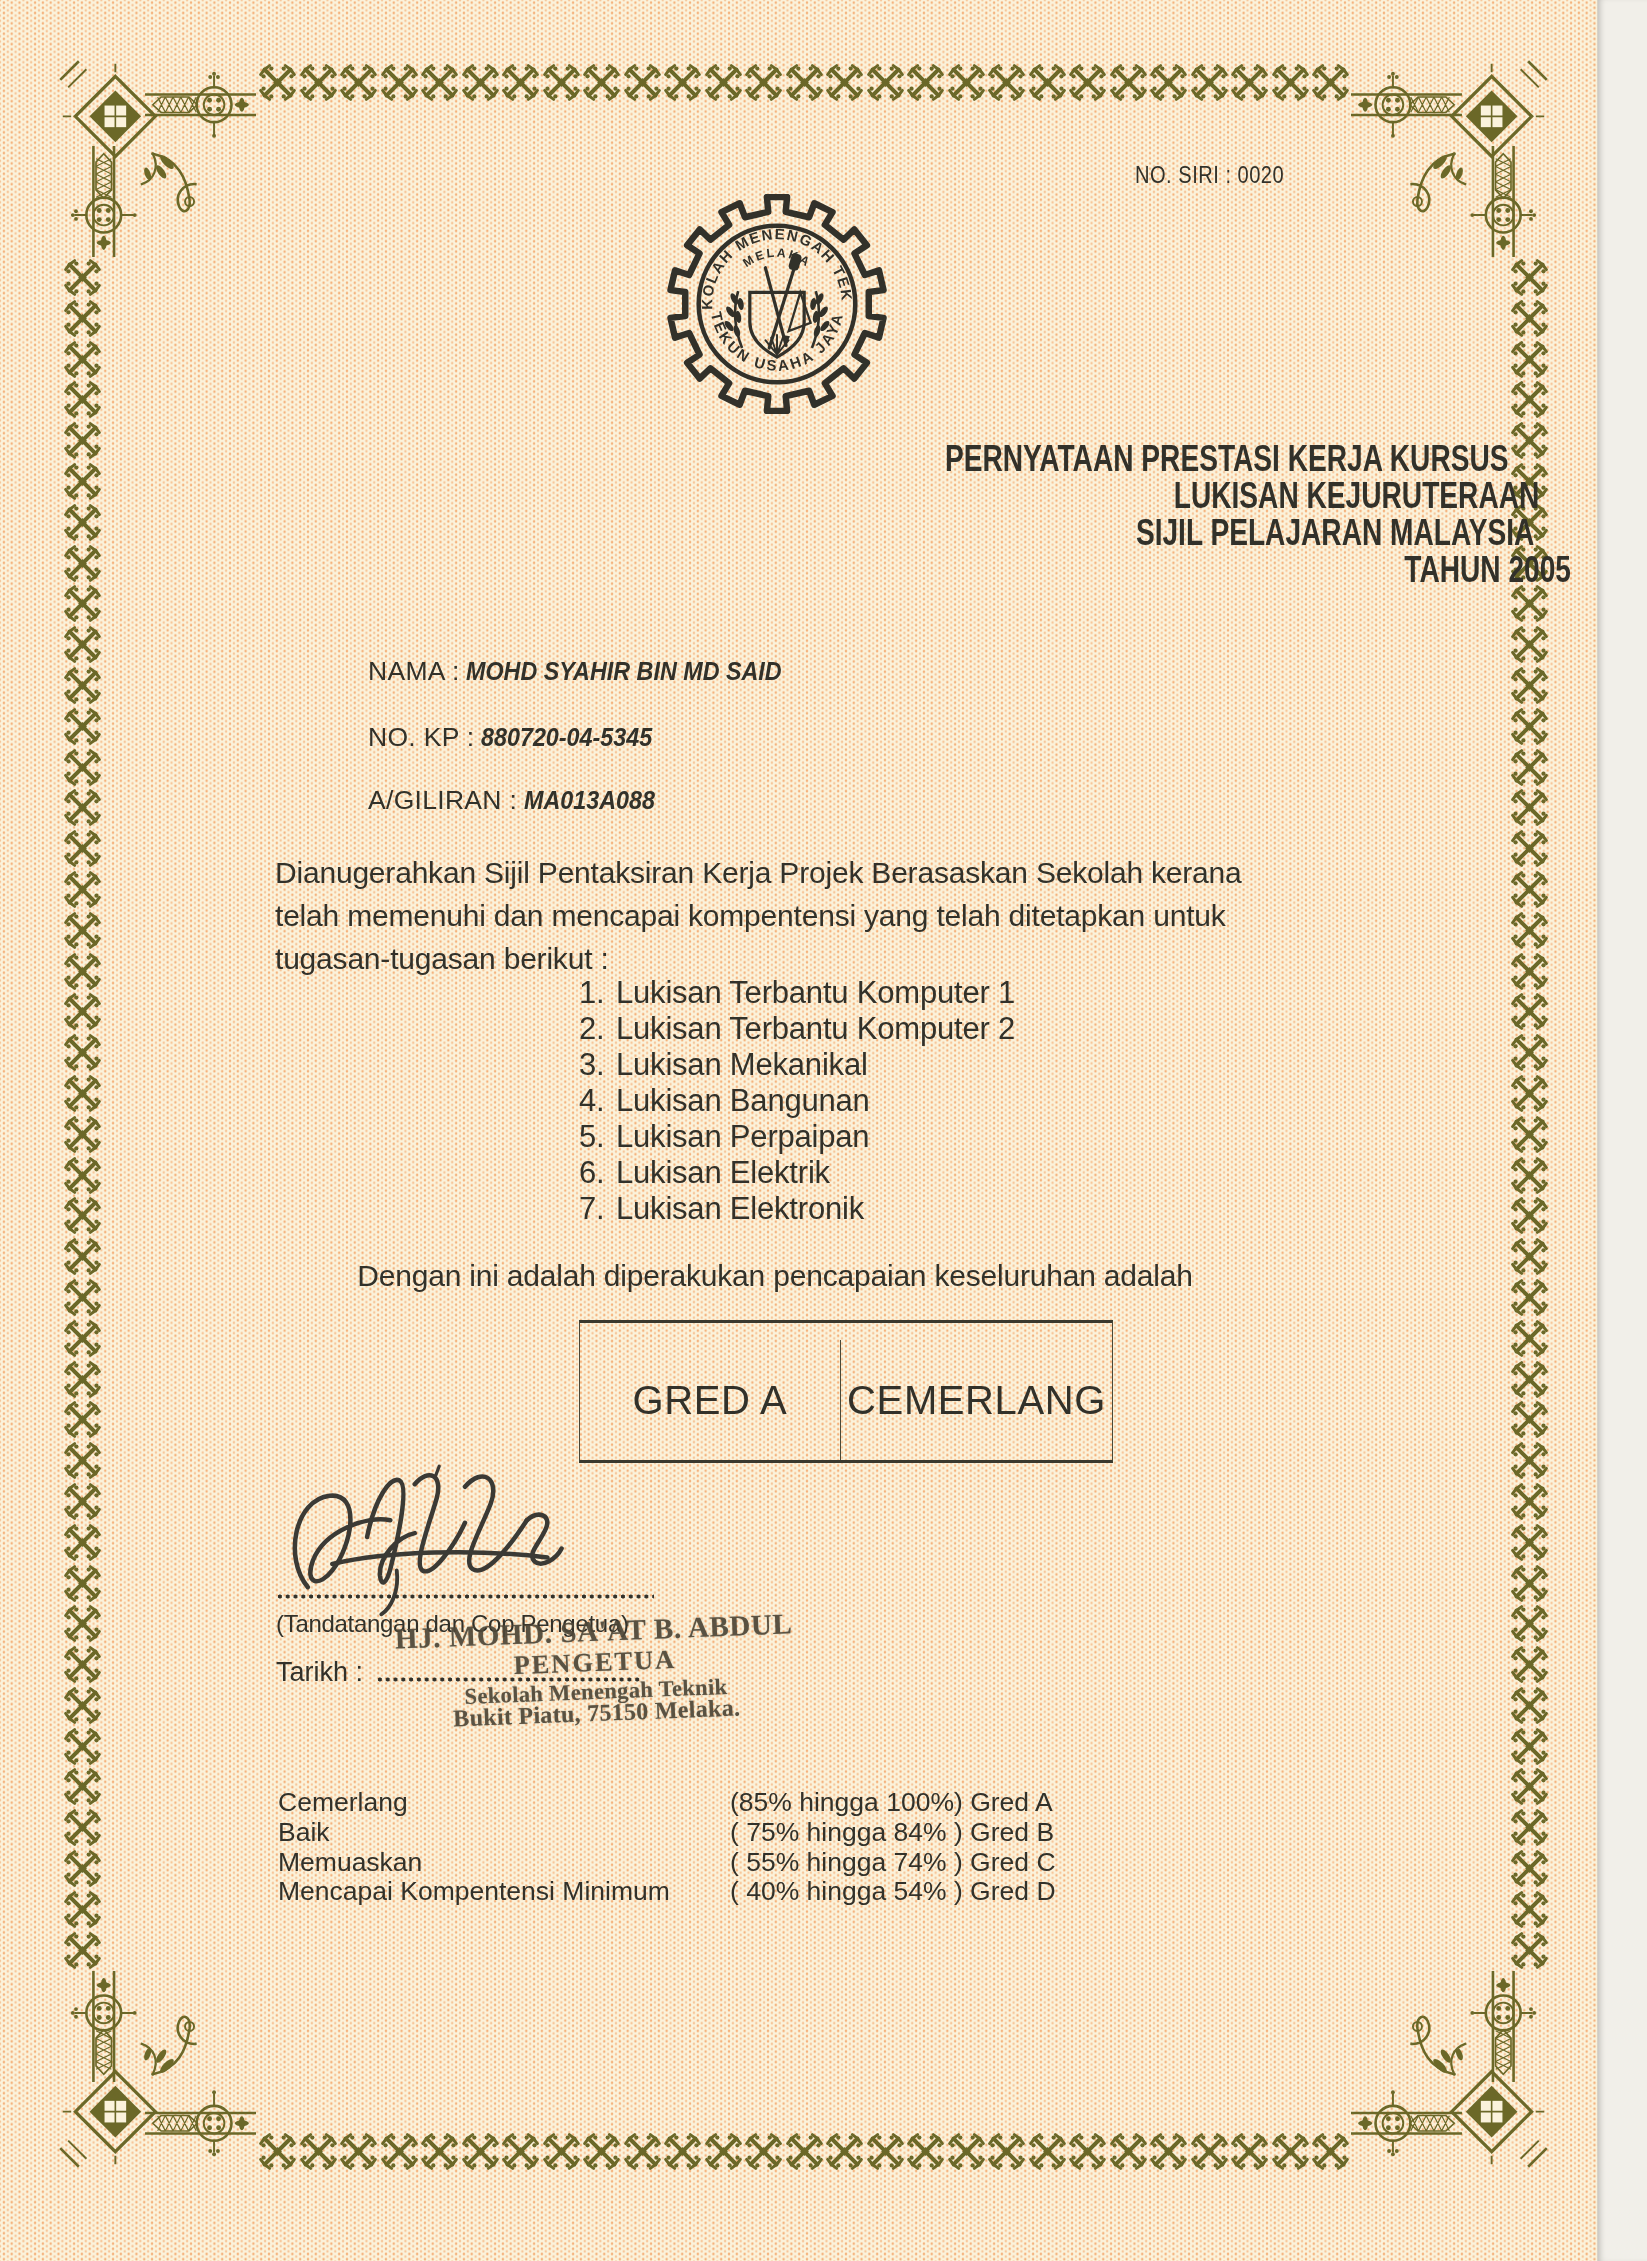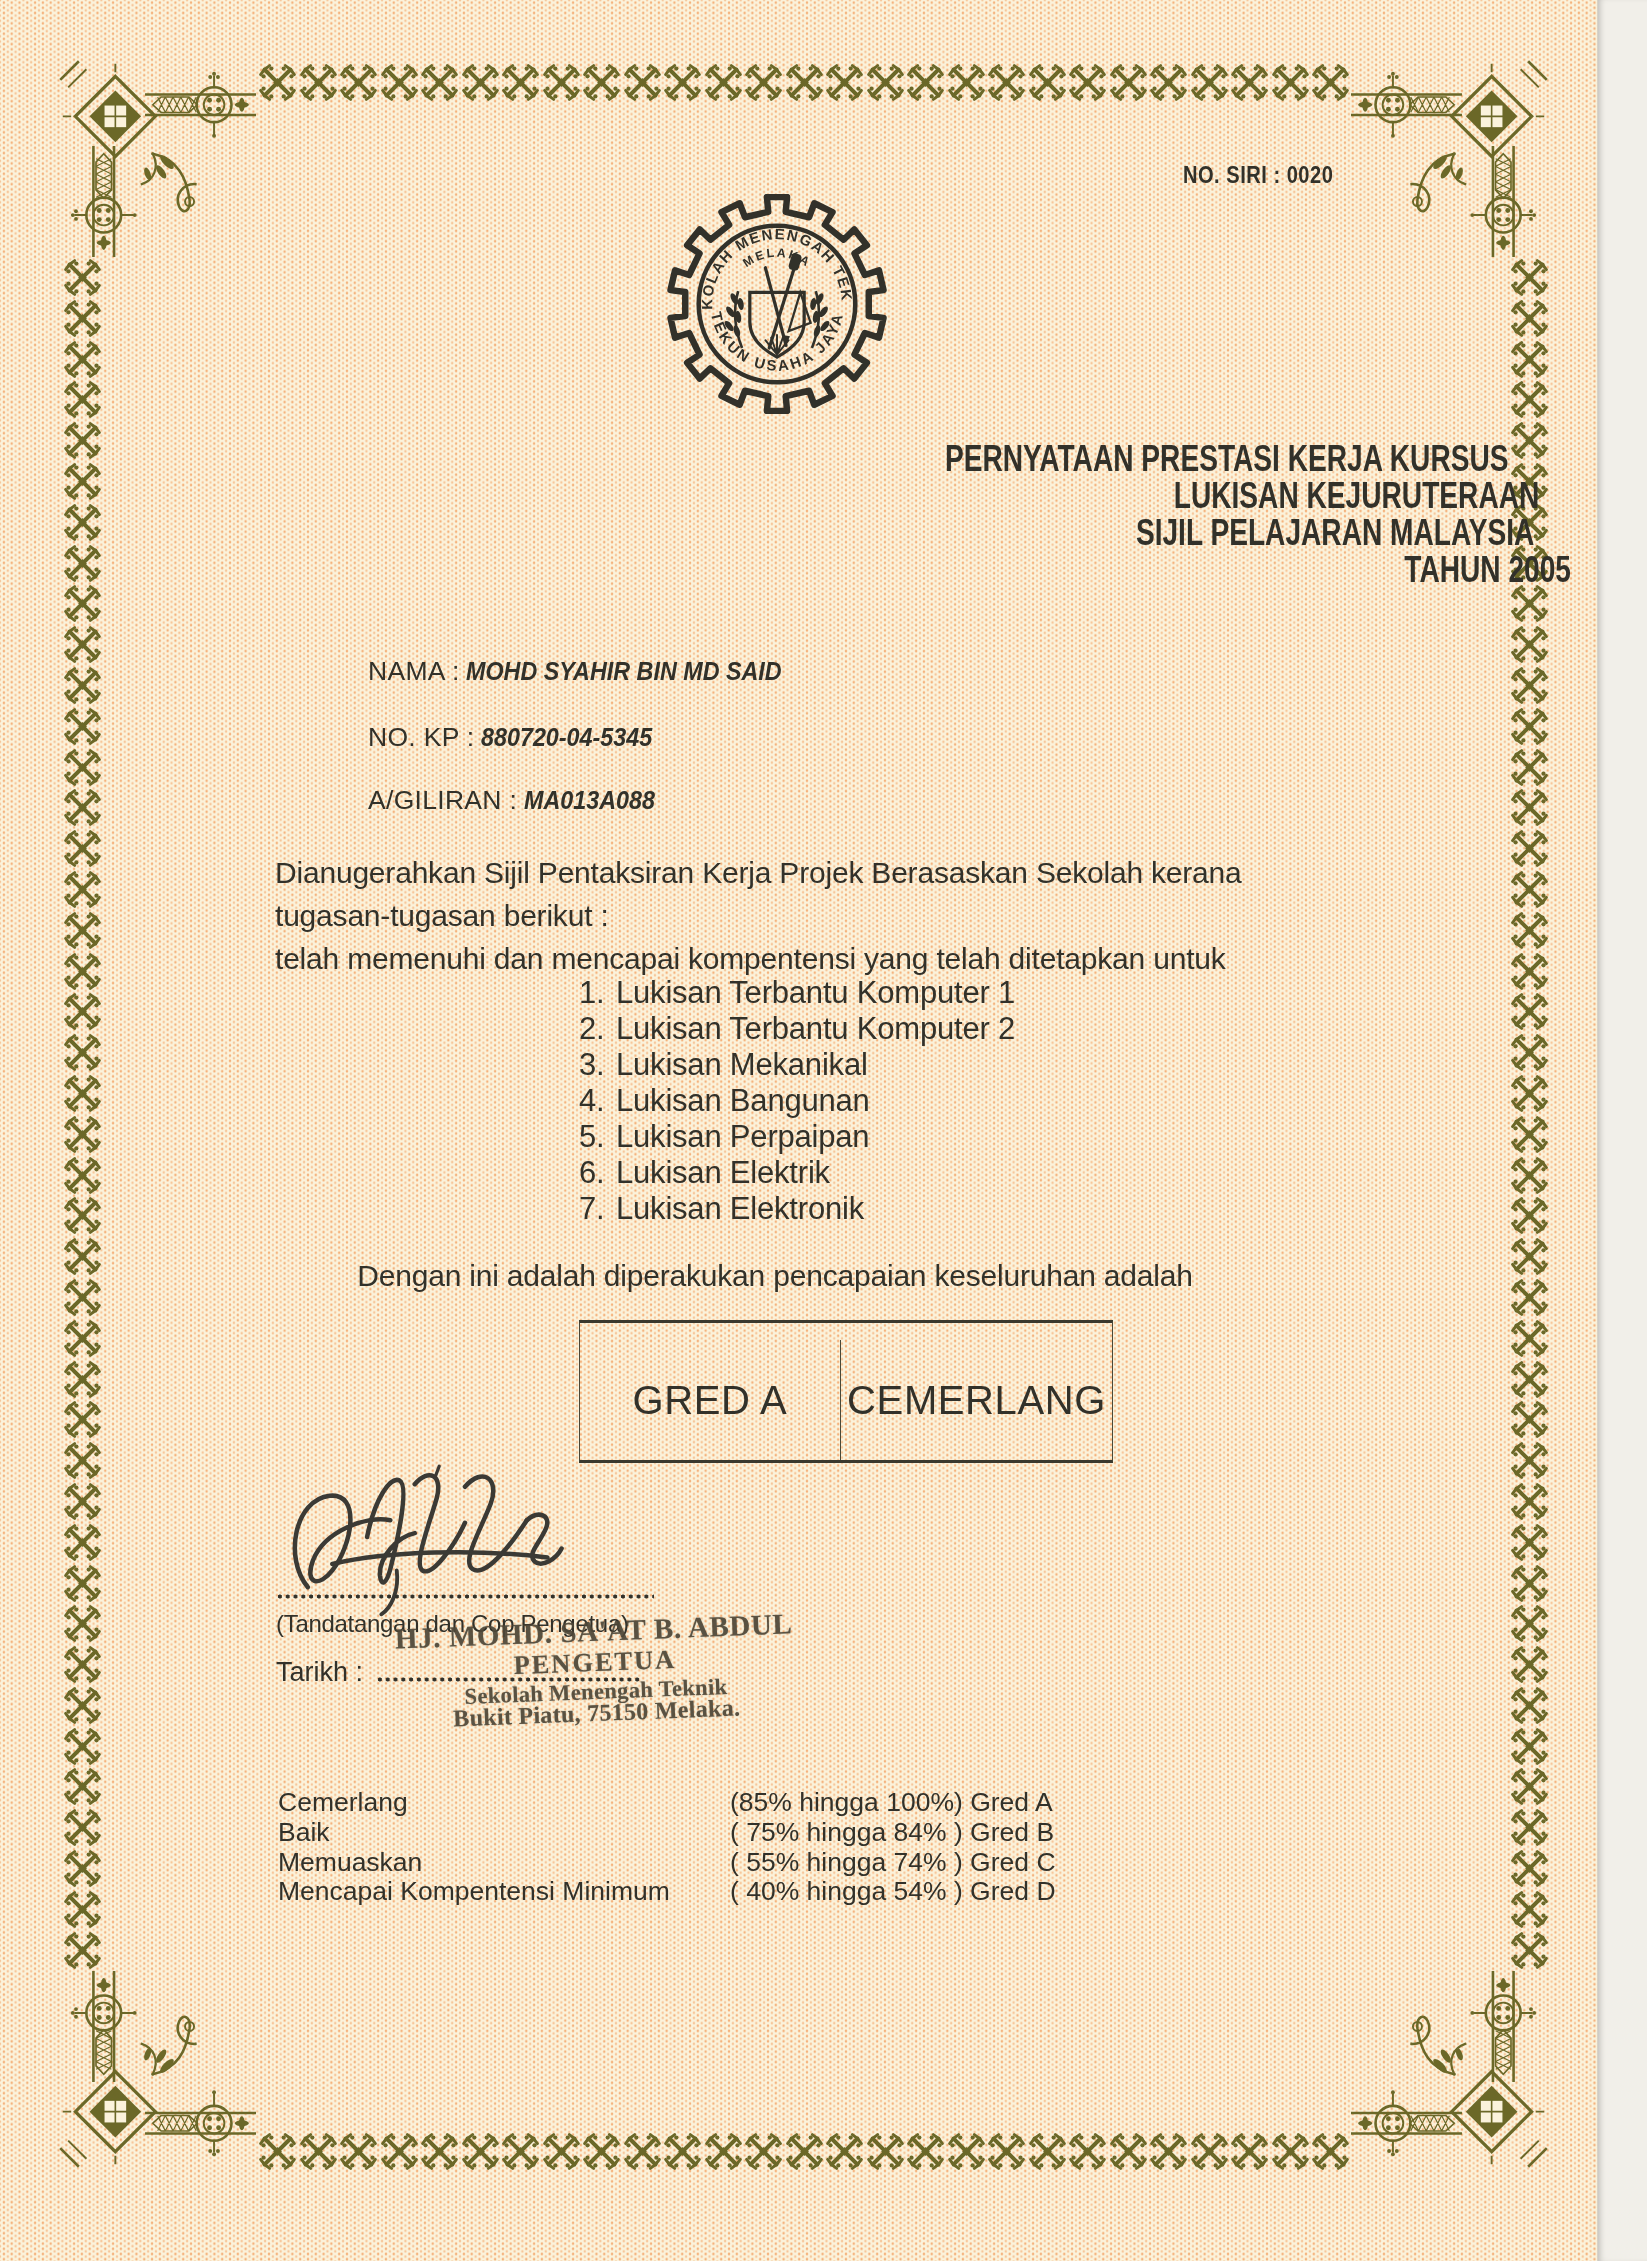--- a/index.html
+++ b/index.html
@@ -26,21 +26,21 @@
   .c-tr{left:1351px;top:57px;transform:scaleX(-1);}
   .c-bl{left:56px;top:1971px;transform:scaleY(-1);}
   .c-br{left:1351px;top:1971px;transform:scale(-1,-1);}
   .strip{position:absolute;display:flex;color:var(--olive);}
   .strip svg{flex:0 0 auto;}
   .s-top{left:258px;top:63px;width:1092px;height:40px;justify-content:space-between;}
   .s-bottom{left:258px;top:2132px;width:1092px;height:40px;justify-content:space-between;}
   .s-left{left:63px;top:258px;width:40px;height:1712px;flex-direction:column;justify-content:space-between;}
   .s-right{left:1510px;top:258px;width:40px;height:1712px;flex-direction:column;justify-content:space-between;}
   
-  .serial{left:1135px;top:161px;font-size:24.5px;font-weight:700;letter-spacing:0.6px;white-space:nowrap;margin-left:48px;}
+  .serial{left:1135px;top:161px;font-size:24.5px;font-weight:400;letter-spacing:0.6px;white-space:nowrap;}
   .cond{display:inline-block;transform:scaleX(.82);transform-origin:0 50%;}
   .title{left:0;top:440px;width:1597px;text-align:right;font-weight:700;line-height:37px;font-size:37px;white-space:nowrap;}
   .title .cx{display:inline-block;transform:scaleX(.76);transform-origin:50% 50%;}
   .frow{left:368px;font-size:26.5px;white-space:nowrap;letter-spacing:0.3px;}
   .fval{display:inline-block;font-weight:700;font-style:italic;transform:scaleX(.88);transform-origin:0 60%;margin-left:6.5px;letter-spacing:0;}
   .para{left:275px;top:851px;font-size:30px;line-height:43px;letter-spacing:-0.2px;white-space:nowrap;}
   .tasks{left:579px;top:975px;font-size:31px;line-height:36px;letter-spacing:-0.2px;}
   .tasks .num{display:inline-block;width:37px;}
   .intro{left:0;top:1259px;width:1550px;text-align:center;font-size:30px;letter-spacing:-0.2px;}
   .gradebox{left:579px;top:1320px;width:534px;height:143px;display:flex;
@@ -657,22 +657,22 @@
   </div>
   <div class="abs frow" style="top:722px">
     <span>NO. KP :</span><span class="fval">880720-04-5345</span>
   </div>
   <div class="abs frow" style="top:785px">
     <span>A/GILIRAN :</span><span class="fval">MA013A088</span>
   </div>
 
   <div class="abs para">
     <div>Dianugerahkan Sijil Pentaksiran Kerja Projek Berasaskan Sekolah kerana</div>
+    <div>telah memenuhi dan mencapai kompentensi yang telah ditetapkan untuk</div>
     <div>tugasan-tugasan berikut :</div>
-    <div>telah memenuhi dan mencapai kompentensi yang telah ditetapkan untuk</div>
   </div>
 
   <div class="abs tasks">
     <div><span class="num">1.</span><span>Lukisan Terbantu Komputer 1</span></div>
     <div><span class="num">2.</span><span>Lukisan Terbantu Komputer 2</span></div>
     <div><span class="num">3.</span><span>Lukisan Mekanikal</span></div>
     <div><span class="num">4.</span><span>Lukisan Bangunan</span></div>
     <div><span class="num">5.</span><span>Lukisan Perpaipan</span></div>
     <div><span class="num">6.</span><span>Lukisan Elektrik</span></div>
     <div><span class="num">7.</span><span>Lukisan Elektronik</span></div>

